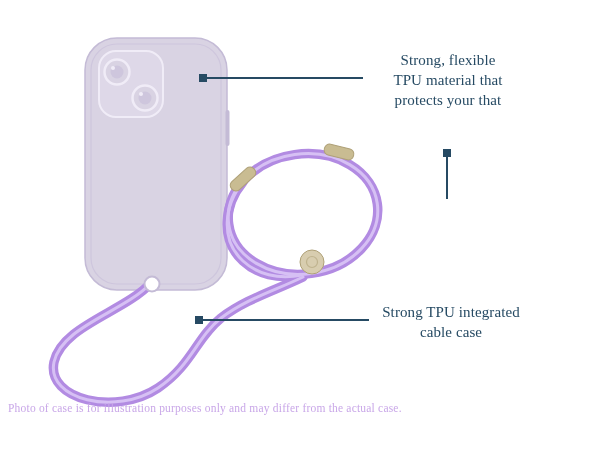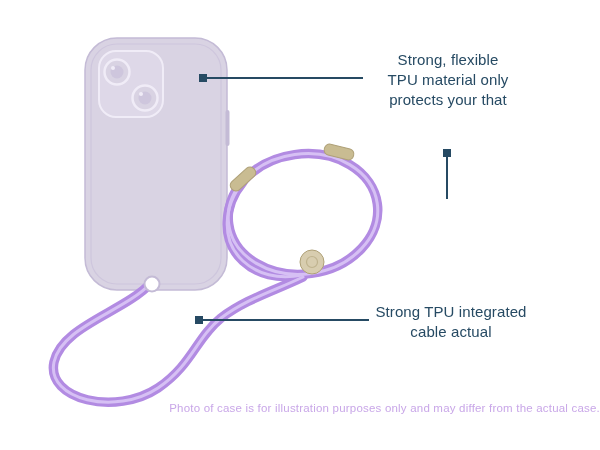--- a/index.html
+++ b/index.html
@@ -2,21 +2,21 @@
 <html style="--case: #D9D3E3; --case-stroke: #C4BBD6; --case-inner: #CEC6DD; --case-light: #DED8E8; --lens-ring: #F0ECF7; --cord: #B28BE2; --cord-highlight: #D6C0F4; --metal: #C9BC92; --metal-stroke: #AFA178; --bead: #D8CDAF; --navy: #264A63; --caption: #C9A7E8;"><head>
 <meta charset="utf-8">
 <style>
   html, body { margin: 0; padding: 0; background: #ffffff; }
   .stage {
     position: relative;
     width: 600px;
     height: 430px;
     background: #ffffff;
     overflow: hidden;
-    font-family: Liberation Sans, sans-serif;
+    font-family: Liberation Serif, serif;
   }
   svg.illustration { position: absolute; left: 0; top: 0; }
 
   
   .case-body   { fill: var(--case); stroke: var(--case-stroke); stroke-width: 1.5; }
   .case-inner  { fill: none; stroke: var(--case-inner); stroke-width: 1.2; }
   .camera-bump { fill: var(--case-light); stroke: var(--lens-ring); stroke-width: 2; }
   .lens-outer  { fill: var(--case); stroke: var(--lens-ring); stroke-width: 2.5; }
   .lens-inner  { fill: var(--case-inner); }
   .lens-glint  { fill: var(--lens-ring); }
@@ -43,23 +43,23 @@
     text-align: center;
     letter-spacing: 0.1px;
   }
   .callout span { display: block; }
   .callout-1 { left: 366px; top: 50px;  width: 164px; }
   .callout-2 { left: 374px; top: 201px; width: 158px; }
   .callout-3 { left: 372px; top: 302px; width: 158px; }
 
   .caption {
     position: absolute;
-    left: 0; right: 0;
+    left: 8px; right: 0;
     top: 402px;
-    text-align: right;
+    text-align: left;
     color: var(--caption);
     font-size: 11.5px;
     letter-spacing: 0.2px;
   }
 </style>
 </head>
 <body>
 
 <div class="stage">
 
@@ -111,24 +111,24 @@
       <line class="connector" x1="447" y1="156" x2="447" y2="199"></line>
       <rect class="marker" x="443" y="149" width="8" height="8"></rect>
 
       <line class="connector" x1="202" y1="320" x2="369" y2="320"></line>
       <rect class="marker" x="195" y="316" width="8" height="8"></rect>
     </g>
   </svg>
 
   <div class="callout callout-1">
     <span>Strong, flexible</span>
-    <span>TPU material only</span>
+    <span>TPU material that</span>
     <span>protects your that</span>
   </div>
 
 
   <div class="callout callout-3">
     <span>Strong TPU integrated</span>
-    <span>cable actual</span>
+    <span>cable case</span>
   </div>
 
   <div class="caption">Photo of case is for illustration purposes only and may differ from the actual case.</div>
 </div>
 
 </body></html>

